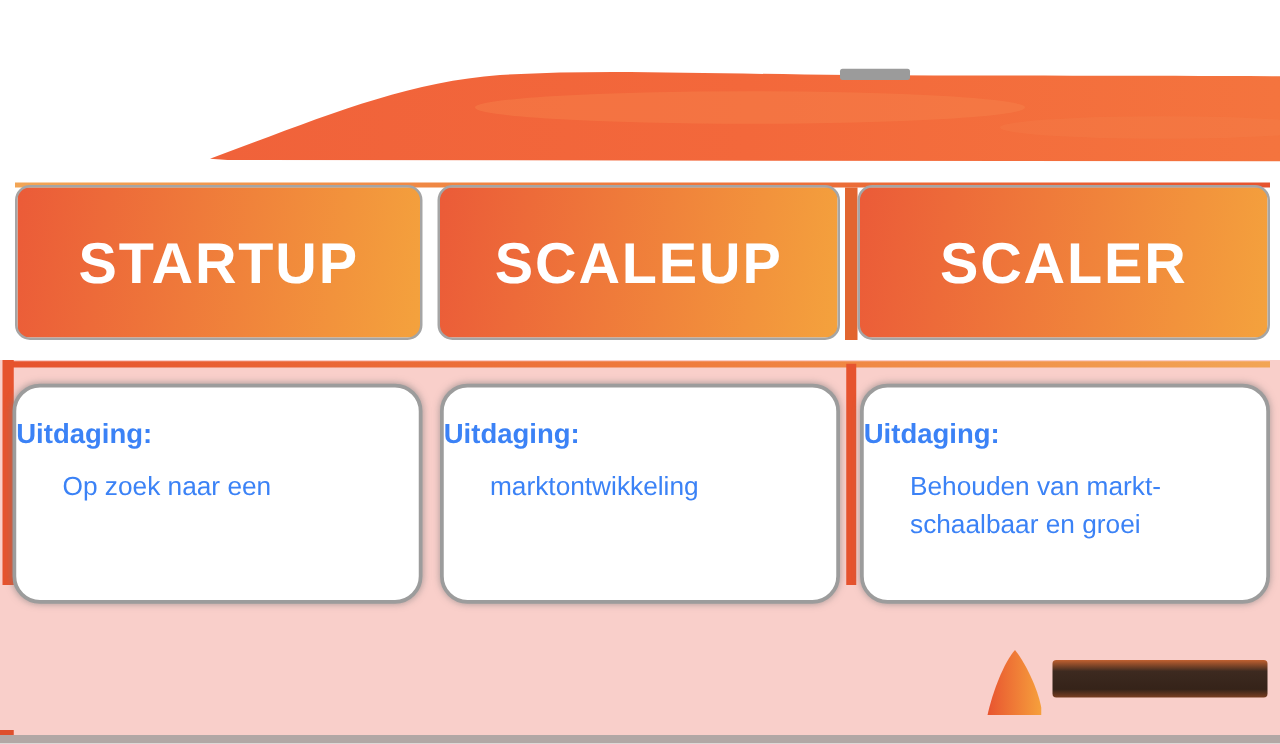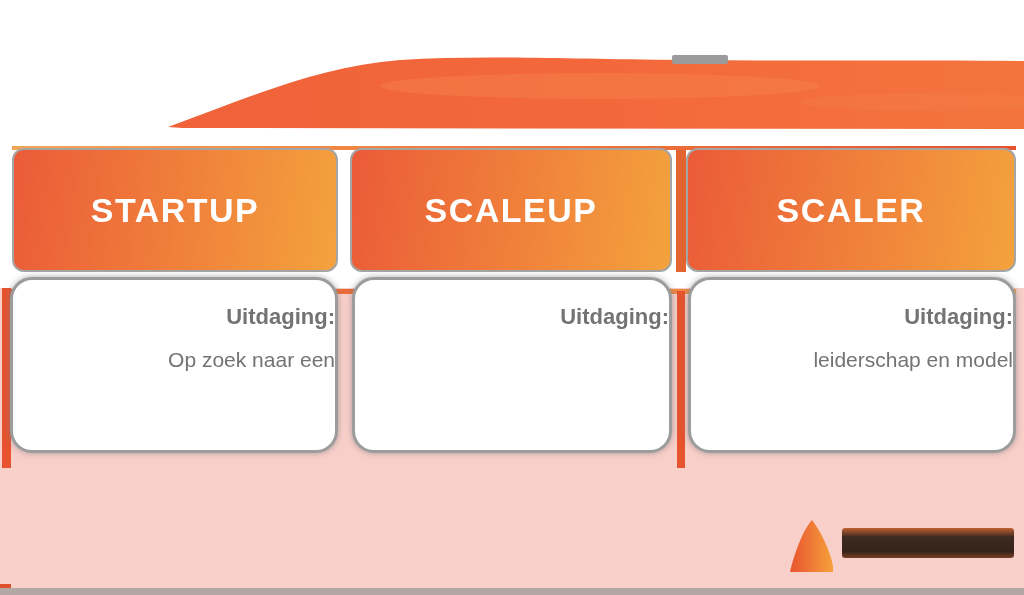--- a/index.html
+++ b/index.html
@@ -21,37 +21,37 @@
   .strip-mid-top{left:676px;top:150px;width:10px;height:122px;background:#e2652f;}
   .strip-mid{left:677px;top:291px;width:8px;height:177px;}
   
   .stage-header{
     position:absolute;top:148px;height:124px;border-radius:12px;
     background:linear-gradient(98deg,#eb5b38 0%,#f4a23d 100%);
     border:2px solid #a5a5a5;box-sizing:border-box;
     display:flex;align-items:center;justify-content:center;
   }
   .stage-header .stage-title{
-    color:#ffffff;font-size:34px;font-weight:800;letter-spacing:1.5px;
+    color:#ffffff;font-size:46px;font-weight:800;letter-spacing:1.5px;
   }
   .h1{left:12px;width:326px;}
   .h2{left:350px;width:322px;}
   .h3{left:686px;width:330px;}
   
   .card{
-    position:absolute;top:277px;height:176px;border-radius:22px;
+    position:absolute;top:307px;height:176px;border-radius:22px;
     background:#ffffff;border:3px solid #9c9c9c;box-sizing:border-box;
     box-shadow:0 0 6px rgba(125,125,125,0.65);
-    text-align:right;color:#737373;
+    text-align:left;color:#3b82f6;
   }
   .c1{left:10px;width:328px;}
   .c2{left:352px;width:320px;}
   .c3{left:688px;width:328px;}
   .card-heading{margin-top:24px;font-size:22px;font-weight:700;}
-  .card-body{margin-top:15px;font-size:21px;line-height:30px;}
+  .card-body{margin-top:15px;font-size:21px;line-height:30px;padding-left:37px;}
   
   .logo{position:absolute;left:786px;top:516px;width:232px;height:62px;}
   .flame{position:absolute;left:0;top:0;width:50px;height:60px;display:block;}
   .wordmark{
     position:absolute;left:56px;top:12px;width:172px;height:30px;border-radius:3px;
     background:linear-gradient(180deg,#c06030 0%,#3d2a20 30%,#352319 78%,#7a3f22 100%);
   }
   
   .bottom-bar{position:absolute;left:0;top:588px;width:1024px;height:7px;background:#b2a7a5;}
   .bottom-red-notch{position:absolute;left:0;top:584px;width:11px;height:8px;background:#de4f2d;}
@@ -95,26 +95,28 @@
 
   <div class="card c1">
     <div class="card-heading">Uitdaging:</div>
     <div class="card-body">
       <div>Op zoek naar een</div>
     </div>
   </div>
   <div class="card c2">
     <div class="card-heading">Uitdaging:</div>
     <div class="card-body">
+      <div>marktontwikkeling</div>
     </div>
   </div>
   <div class="card c3">
     <div class="card-heading">Uitdaging:</div>
     <div class="card-body">
-      <div>leiderschap en model</div>
+      <div>Behouden van markt-</div>
+      <div>schaalbaar en groei</div>
     </div>
   </div>
 
   <div class="logo">
     <svg class="flame" viewBox="0 0 50 60">
       <defs>
         <linearGradient id="flameGrad" x1="0" y1="0" x2="1" y2="0">
           <stop offset="0" stop-color="#E85430"></stop>
           <stop offset="1" stop-color="#F6A03C"></stop>
         </linearGradient>

